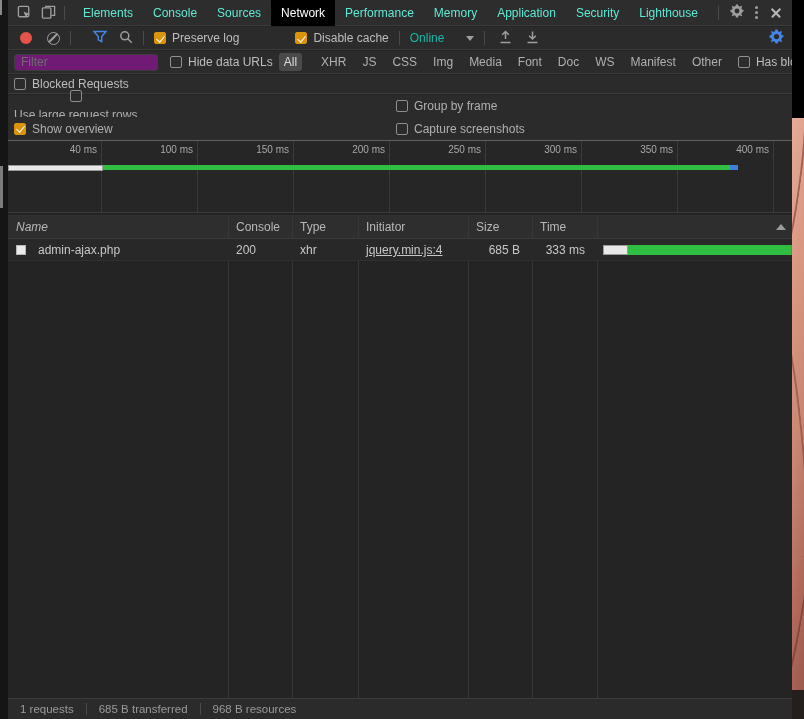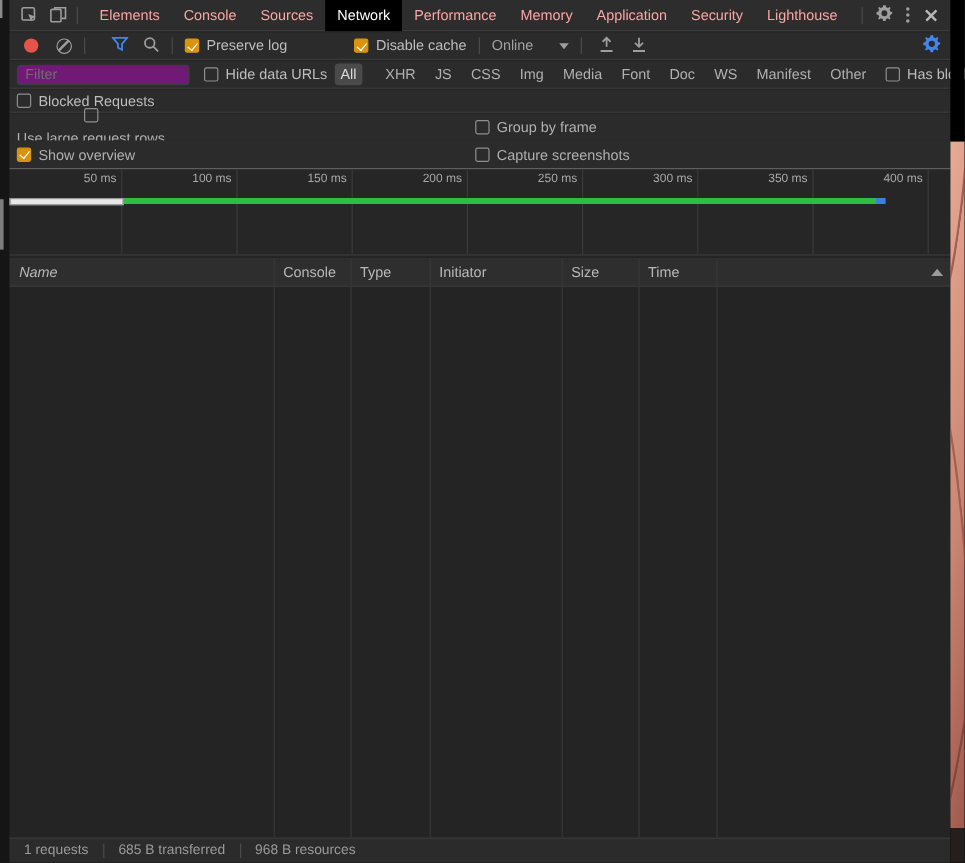--- a/index.html
+++ b/index.html
@@ -20,42 +20,42 @@
   .s3 { width:20px; height:200px; left:-10px; top:400px; transform:rotate(10deg); border-color:#6f3831; }
   .sliver-bottom { position:absolute; left:0; top:690px; width:12px; height:29px; background:#241f1d; }
 
   .devtools { position:absolute; left:8px; top:0; width:784px; height:719px; background:#242424; color:#bdbdbd; font-size:12px; }
 
   
   .tabbar { position:absolute; left:0; top:0; width:784px; height:26px; background:#2d2d2d; border-bottom:1px solid #3c3c3c; display:flex; align-items:center; }
   .tb-icon { width:16px; height:16px; margin-left:8px; color:#9e9e9e; display:flex; align-items:center; justify-content:center; cursor:pointer; }
   .tb-icon svg { display:block; }
   .vdiv { width:1px; height:14px; background:#4a4a4a; margin:0 8px; }
-  .tab { height:26px; line-height:26px; padding:0 10px; color:#fca5a5; white-space:nowrap; cursor:pointer; }
+  .tab { height:26px; line-height:26px; padding:0 10px; color:#5eead4; white-space:nowrap; cursor:pointer; }
   .tab.active { background:#000; color:#fff; }
   .tabbar-right { margin-left:auto; display:flex; align-items:center; }
   .gear-gray { color:#9e9e9e; font-size:15px; width:20px; text-align:center; cursor:pointer; }
   .dots { display:inline-flex; flex-direction:column; gap:2px; padding:0 8px; cursor:pointer; }
   .dots i { width:3px; height:3px; border-radius:50%; background:#9e9e9e; }
   .close-x { position:relative; width:20px; height:20px; margin-right:6px; cursor:pointer; }
   .close-x::before,.close-x::after { content:""; position:absolute; left:4px; top:9px; width:12px; height:1.6px; background:#b8b8b8; }
   .close-x::before { transform:rotate(45deg); } .close-x::after { transform:rotate(-45deg); }
 
   
   .toolbar { position:absolute; left:0; top:27px; width:784px; height:23px; background:#2b2b2b; border-bottom:1px solid #3a3a3a; display:flex; align-items:center; }
   .rec-dot { width:12px; height:12px; border-radius:50%; background:#e5534b; margin-left:12px; cursor:pointer; }
   .clear-ic { position:relative; width:13px; height:13px; border:1.6px solid #9e9e9e; border-radius:50%; margin-left:15px; cursor:pointer; }
   .clear-ic::after { content:""; position:absolute; left:-1px; top:4.2px; width:12px; height:1.6px; background:#9e9e9e; transform:rotate(-45deg); }
   .funnel { margin-left:12px; cursor:pointer; color:#4585e8; }
   .mag { margin-left:12px; cursor:pointer; color:#9e9e9e; }
   .cb { width:12px; height:12px; border:1px solid #8f8f8f; border-radius:2px; display:inline-block; position:relative; flex:none; cursor:pointer; }
   .cb.checked { background:#d9930d; border-color:#d9930d; }
   .cb.checked::after { content:""; position:absolute; left:3px; top:0.5px; width:4px; height:7px; border:solid #fff; border-width:0 1.6px 1.6px 0; transform:rotate(40deg); }
   .cb-row { display:flex; align-items:center; gap:6px; white-space:nowrap; }
-  .throttle { display:flex; align-items:center; gap:22px; color:#a3a3a3; cursor:pointer; white-space:nowrap; }
+  .throttle { display:flex; align-items:center; gap:22px; color:#14b8a6; cursor:pointer; white-space:nowrap; }
   .tri-down { width:0; height:0; border-left:4px solid transparent; border-right:4px solid transparent; border-top:5px solid #9e9e9e; }
   .har-ic { color:#9e9e9e; cursor:pointer; margin-left:14px; }
   .gear-blue { margin-left:auto; margin-right:8px; color:#4585e8; font-size:15px; cursor:pointer; }
 
   
   .filterbar { position:absolute; left:0; top:51px; width:784px; height:23px; background:#2b2b2b; border-bottom:1px solid #3a3a3a; display:flex; align-items:center; }
   .filter-input { width:144px; height:17px; margin-left:6px; background:#701a75; border:1px solid #3d3d3d; border-radius:3px; color:#cfcfcf; font-size:12px; padding:0 6px; outline:none; font-family:"Liberation Sans",sans-serif; }
   .filter-input::placeholder { color:#6e6e6e; }
   .chip { padding:2px 5px; margin:0 3px; border-radius:3px; color:#b0b0b0; cursor:pointer; white-space:nowrap; }
   .chip.selected { background:#4a4a4a; color:#dcdcdc; }
@@ -246,21 +246,21 @@
 
     <div class="timeline">
       <div class="grid" style="left:93px"></div>
       <div class="grid" style="left:189px"></div>
       <div class="grid" style="left:285px"></div>
       <div class="grid" style="left:381px"></div>
       <div class="grid" style="left:477px"></div>
       <div class="grid" style="left:573px"></div>
       <div class="grid" style="left:669px"></div>
       <div class="grid" style="left:765px"></div>
-      <div class="tick" style="left:29px">50 ms</div>
+      <div class="tick" style="left:29px">40 ms</div>
       <div class="tick" style="left:125px">100 ms</div>
       <div class="tick" style="left:221px">150 ms</div>
       <div class="tick" style="left:317px">200 ms</div>
       <div class="tick" style="left:413px">250 ms</div>
       <div class="tick" style="left:509px">300 ms</div>
       <div class="tick" style="left:605px">350 ms</div>
       <div class="tick" style="left:701px">400 ms</div>
       <div class="ov-bar ov-white" style="left:0; width:95px; height:6px;"></div>
       <div class="ov-bar ov-green" style="left:95px; width:627px;"></div>
       <div class="ov-bar ov-blue" style="left:722px; width:8px;"></div>
@@ -276,20 +276,34 @@
       <div class="sort-tri"></div>
     </div>
 
     <div class="colsep" style="left:220px"></div>
     <div class="colsep" style="left:284px"></div>
     <div class="colsep" style="left:350px"></div>
     <div class="colsep" style="left:460px"></div>
     <div class="colsep" style="left:524px"></div>
     <div class="colsep" style="left:589px"></div>
 
+    <div class="datarow">
+      <div class="doc-ic"></div>
+      <div class="td" style="left:22px; width:198px;">admin-ajax.php</div>
+      <div class="td" style="left:220px; width:64px;">200</div>
+      <div class="td" style="left:284px; width:66px;">xhr</div>
+      <div class="td" style="left:350px; width:110px;">
+        <span class="init-link">jquery.min.js:4</span>
+      </div>
+      <div class="td right" style="left:460px; width:58px;">685 B</div>
+      <div class="td right" style="left:524px; width:59px;">333 ms</div>
+      <div class="wf-bar ov-white" style="left:595px; width:25px;"></div>
+      <div class="wf-bar ov-green" style="left:620px; width:163px;"></div>
+      <div class="wf-bar ov-blue" style="left:783px; width:2px;"></div>
+    </div>
 
     <div class="statusbar">
       <div class="sb-item">1 requests</div>
       <div class="sb-div"></div>
       <div class="sb-item">685 B transferred</div>
       <div class="sb-div"></div>
       <div class="sb-item">968 B resources</div>
     </div>
 
   </div>

